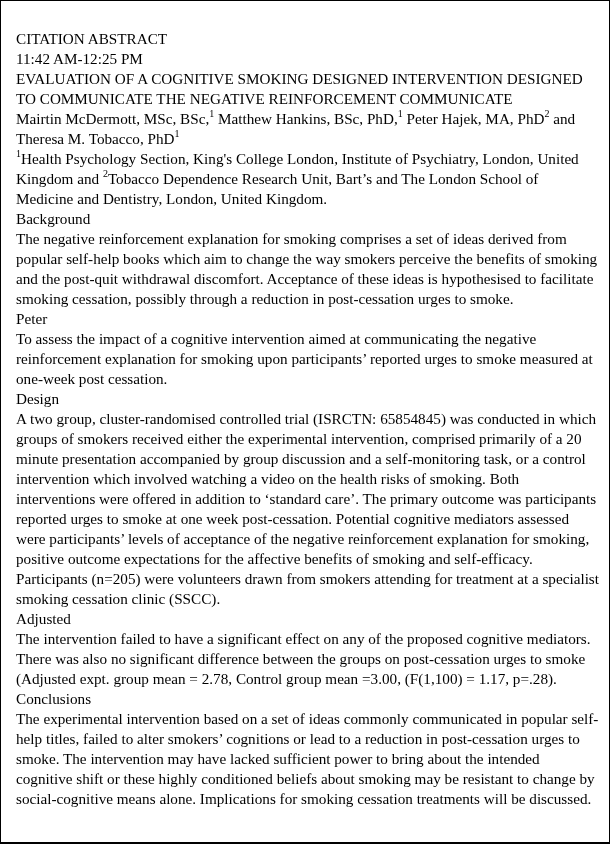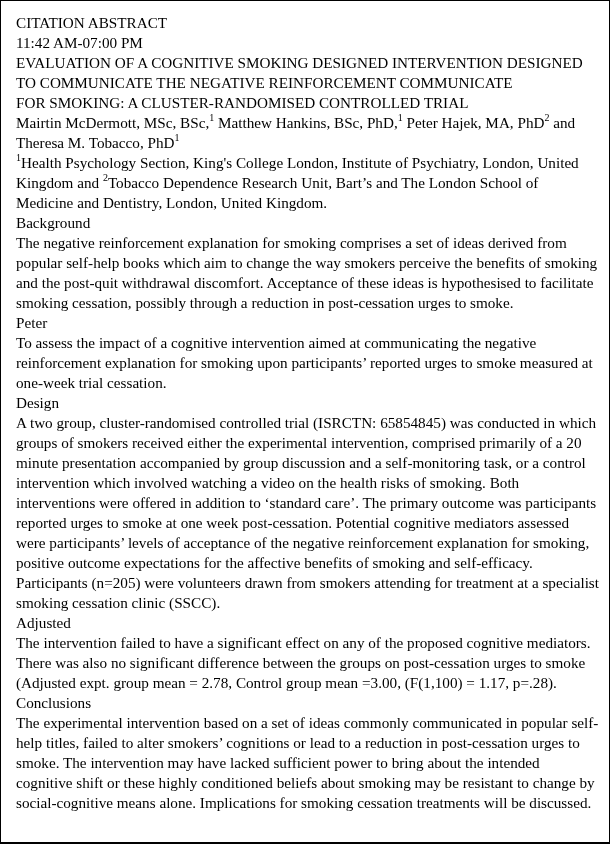--- a/index.html
+++ b/index.html
@@ -2,60 +2,59 @@
 <html><head>
 <meta charset="utf-8">
 <style>
   html, body { margin: 0; padding: 0; background: #ffffff; }
   body { width: 610px; height: 844px; overflow: hidden; }
   .page {
     box-sizing: border-box;
     width: 610px; height: 844px;
     border: 1px solid #000;
     border-bottom-width: 2px;
-    padding: 12px 10px 0 15px;
+    padding: 28px 10px 0 15px;
     font-family: "Liberation Serif", "DejaVu Serif", serif;
     font-size: 15.2px;
     line-height: 20px;
     color: #000;
   }
   .line { display: block; white-space: nowrap; }
   .para { display: block; }
   sup { font-size: 10px; line-height: 0; position: relative; top: -1px; vertical-align: super; }
   .heading { display: block; }
 </style>
 </head>
 <body>
 
 <div class="page">
   <span class="line">CITATION ABSTRACT</span>
-  <span class="line">11:42 AM-07:00 PM</span>
+  <span class="line">11:42 AM-12:25 PM</span>
   <div>
     <span class="line">EVALUATION OF A COGNITIVE SMOKING DESIGNED INTERVENTION DESIGNED</span>
     <span class="line">TO COMMUNICATE THE NEGATIVE REINFORCEMENT COMMUNICATE</span>
-    <span class="line">FOR SMOKING: A CLUSTER-RANDOMISED CONTROLLED TRIAL</span>
   </div>
 
   <div class="para">
     <span>Mairtin McDermott, MSc, BSc,</span><sup>1</sup>
     <span>Matthew Hankins, BSc, PhD,</span><sup>1</sup>
     <span>Peter Hajek, MA, PhD</span><sup>2</sup>
     <span>and</span>
     <span>Theresa M. Tobacco, PhD</span><sup>1</sup>
   </div>
 
   <div class="para"><sup>1</sup><span>Health Psychology Section, King's College London, Institute of Psychiatry, London, United Kingdom and </span><sup>2</sup><span>Tobacco Dependence Research Unit, Bart’s and The London School of Medicine and Dentistry, London, United Kingdom.</span></div>
 
   <div>
     <span class="heading">Background</span>
     <span class="para">The negative reinforcement explanation for smoking comprises a set of ideas derived from popular self-help books which aim to change the way smokers perceive the benefits of smoking and the post-quit withdrawal discomfort. Acceptance of these ideas is hypothesised to facilitate smoking cessation, possibly through a reduction in post-cessation urges to smoke.</span>
   </div>
   <div>
     <span class="heading">Peter</span>
-    <span class="para">To assess the impact of a cognitive intervention aimed at communicating the negative reinforcement explanation for smoking upon participants’ reported urges to smoke measured at one-week trial cessation.</span>
+    <span class="para">To assess the impact of a cognitive intervention aimed at communicating the negative reinforcement explanation for smoking upon participants’ reported urges to smoke measured at one-week post cessation.</span>
   </div>
   <div>
     <span class="heading">Design</span>
     <span class="para">A two group, cluster-randomised controlled trial (ISRCTN: 65854845) was conducted in which groups of smokers received either the experimental intervention, comprised primarily of a 20 minute presentation accompanied by group discussion and a self-monitoring task, or a control intervention which involved watching a video on the health risks of smoking. Both interventions were offered in addition to ‘standard care’. The primary outcome was participants reported urges to smoke at one week post-cessation. Potential cognitive mediators assessed were participants’ levels of acceptance of the negative reinforcement explanation for smoking, positive outcome expectations for the affective benefits of smoking and self-efficacy. Participants (n=205) were volunteers drawn from smokers attending for treatment at a specialist smoking cessation clinic (SSCC).</span>
   </div>
   <div>
     <span class="heading">Adjusted</span>
     <span class="para">The intervention failed to have a significant effect on any of the proposed cognitive mediators. There was also no significant difference between the groups on post-cessation urges to smoke (Adjusted expt. group mean = 2.78, Control group mean =3.00, (F(1,100) = 1.17, p=.28).</span>
   </div>
   <div>

